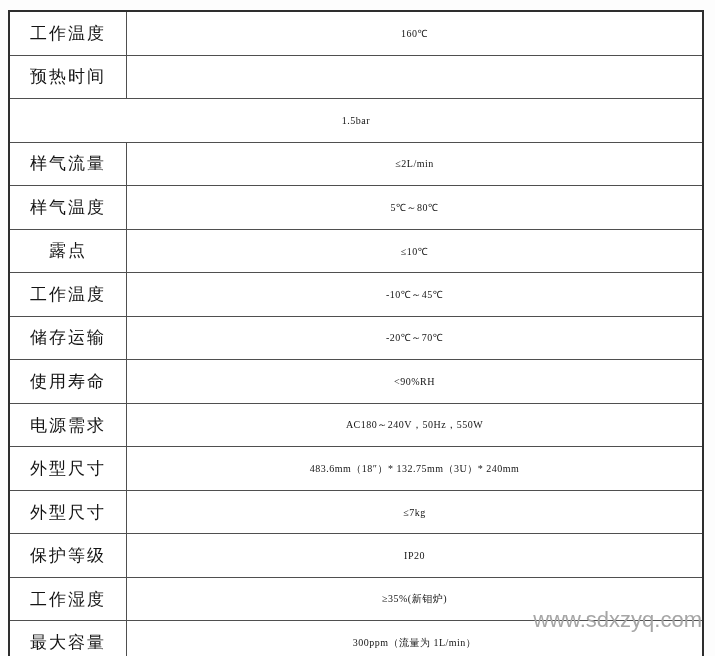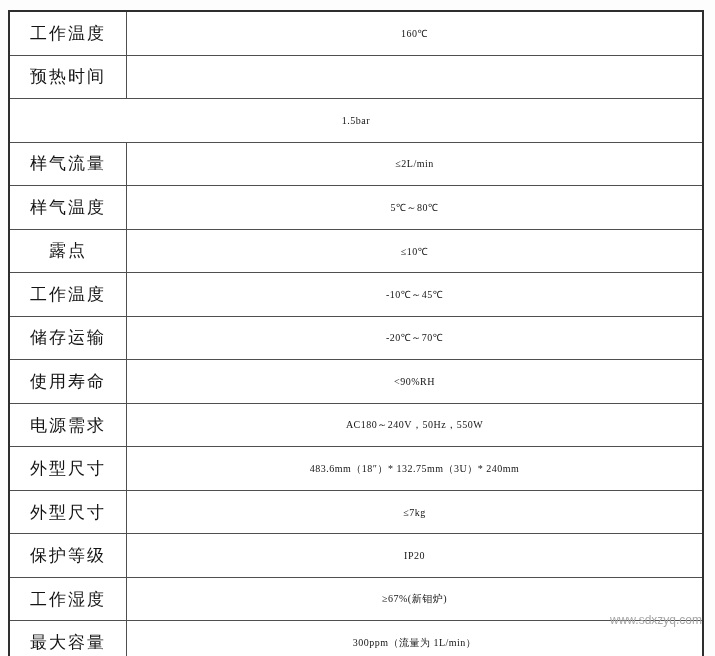--- a/index.html
+++ b/index.html
@@ -56,21 +56,21 @@
     letter-spacing: 0.5px;
     color: var(--text, #141414);
   }
   .watermark {
     position: absolute;
     right: 13px;
     top: 606px;
     height: 28px;
     line-height: 28px;
     font-family: "Liberation Sans", "DejaVu Sans", sans-serif;
-    font-size: 12px;
+    font-size: 22px;
     color: var(--watermark, #a6a6a6);
     z-index: 2;
     pointer-events: none;
   }
 </style>
 </head>
 <body>
 
 <div class="spec-table" id="spec-table">
   <div class="spec-row">
@@ -131,21 +131,21 @@
     <div class="cell value">≤7kg</div>
   </div>
 
   <div class="spec-row">
     <div class="cell label">保护等级</div>
     <div class="cell value">IP20</div>
   </div>
 
   <div class="spec-row">
     <div class="cell label">工作湿度</div>
-    <div class="cell value">≥67%(新钼炉)</div>
+    <div class="cell value">≥35%(新钼炉)</div>
   </div>
 
 
   <div class="spec-row">
     <div class="cell label">最大容量</div>
     <div class="cell value">300ppm（流量为 1L/min）</div>
   </div>
 </div>
 
 <div class="watermark">www.sdxzyq.com</div>

